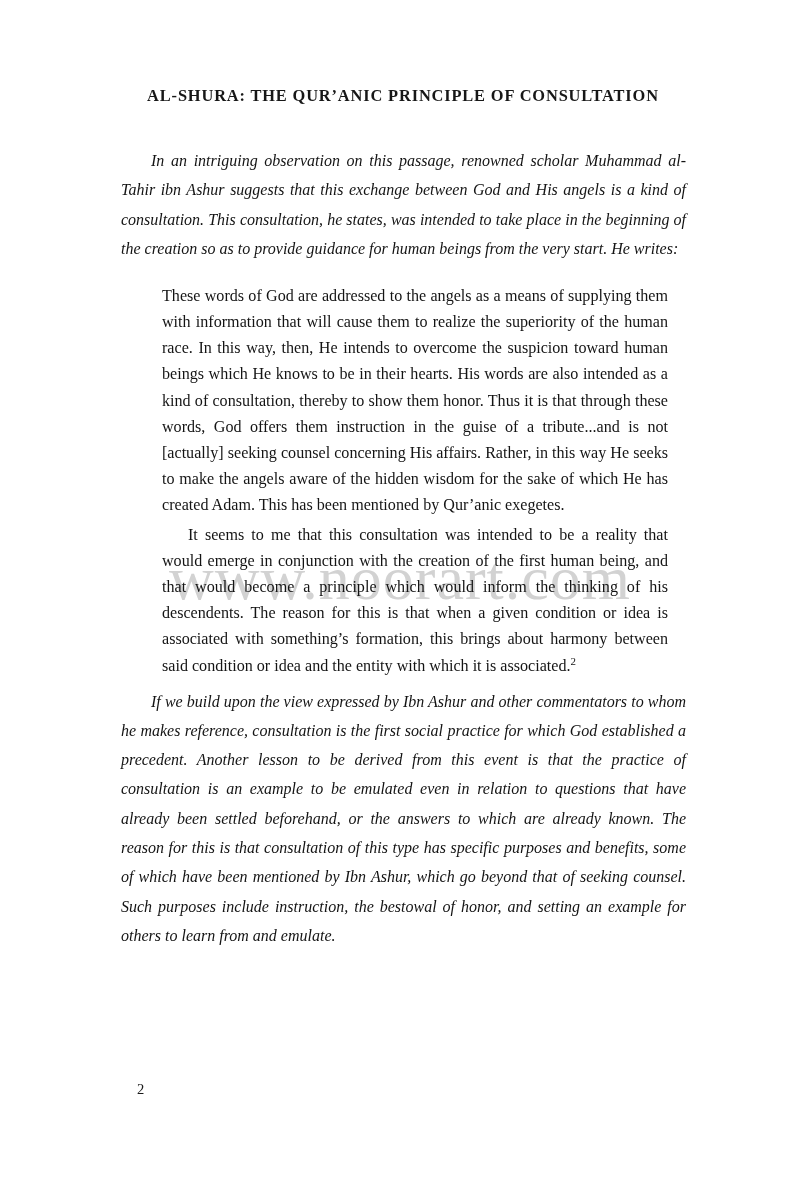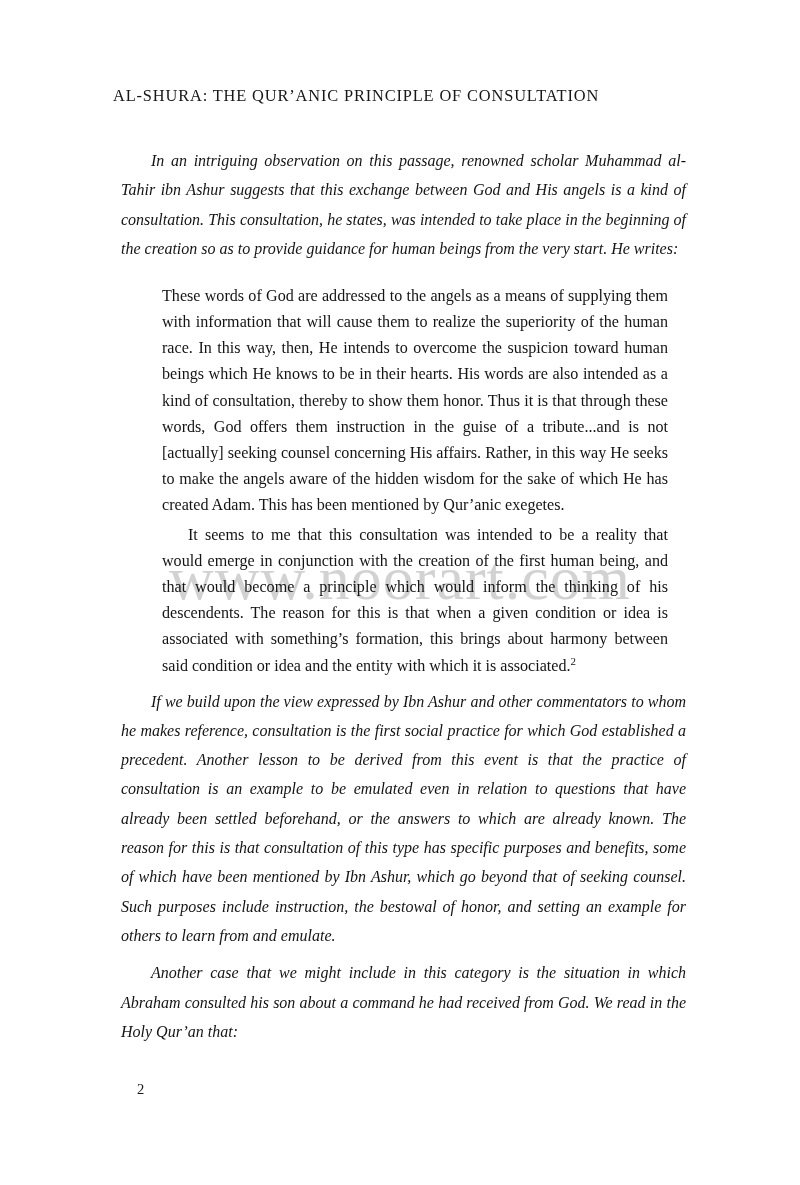--- a/index.html
+++ b/index.html
@@ -38,26 +38,27 @@
     z-index: 5;
     user-select: none;
   }
 
   
   .running-head {
     position: absolute;
     left: 113px;
     top: 86px;
     width: 580px;
-    text-align: left;
+    text-align: center;
     font-size: 16.4px;
     letter-spacing: 0.85px;
     font-variant: small-caps;
     color: #171717;
     white-space: nowrap;
+    font-weight: bold;
   }
 
   
   .content {
     position: absolute;
     left: 113px;
     top: 138px;
     width: 581px;
     z-index: 8;
   }
@@ -128,19 +129,18 @@
 
     <p class="body-par">In an intriguing observation on this passage, renowned scholar Muhammad al-Tahir ibn Ashur suggests that this exchange between God and His angels is a kind of consultation. This consultation, he states, was intended to take place in the beginning of the creation so as to provide guidance for human beings from the very start. He writes:</p>
 
     <div class="blockquote">
       <p>These words of God are addressed to the angels as a means of supplying them with information that will cause them to realize the superiority of the human race. In this way, then, He intends to overcome the suspicion toward human beings which He knows to be in their hearts. His words are also intended as a kind of consultation, thereby to show them honor. Thus it is that through these words, God offers them instruction in the guise of a tribute...and is not [actually] seeking counsel concerning His affairs. Rather, in this way He seeks to make the angels aware of the hidden wisdom for the sake of which He has created Adam. This has been mentioned by Qur’anic exegetes.</p>
       <p class="indented gap-before-par"><span>It seems to me that this consultation was intended to be a reality that would emerge in conjunction with the creation of the first human being, and that would become a principle which would inform the thinking of his descendents. The reason for this is that when a given condition or idea is associated with something’s formation, this brings about harmony between said condition or idea and the entity with which it is associated.</span><sup class="fn">2</sup></p>
     </div>
 
     <p class="body-par after-quote">If we build upon the view expressed by Ibn Ashur and other commentators to whom he makes reference, consultation is the first social practice for which God established a precedent. Another lesson to be derived from this event is that the practice of consultation is an example to be emulated even in relation to questions that have already been settled beforehand, or the answers to which are already known. The reason for this is that consultation of this type has specific purposes and benefits, some of which have been mentioned by Ibn Ashur, which go beyond that of seeking counsel. Such purposes include instruction, the bestowal of honor, and setting an example for others to learn from and emulate.</p>
 
-    <p class="body-par">Another case that we might include in this category is the situation in which Abraham consulted his son about a command he had received from God. We read in the Holy Qur’an that:</p>
 
   </div>
 
   <div class="folio">2</div>
 
 </div>
 
 </body></html>

